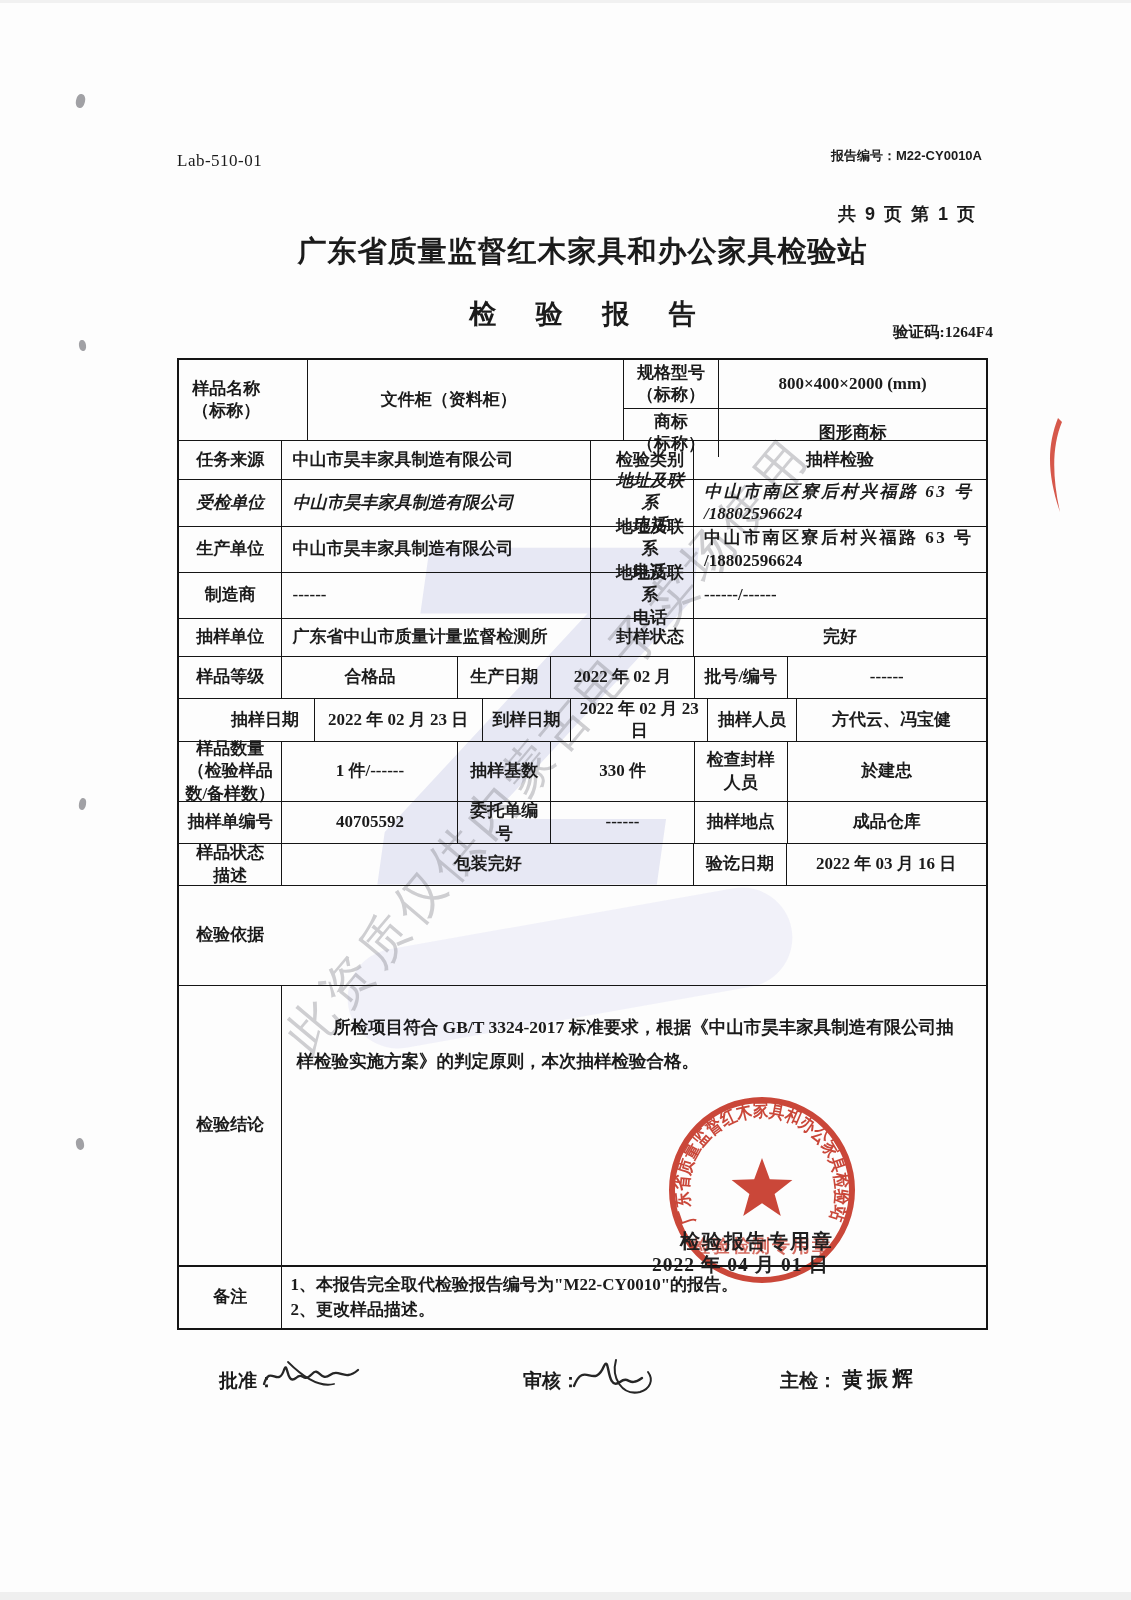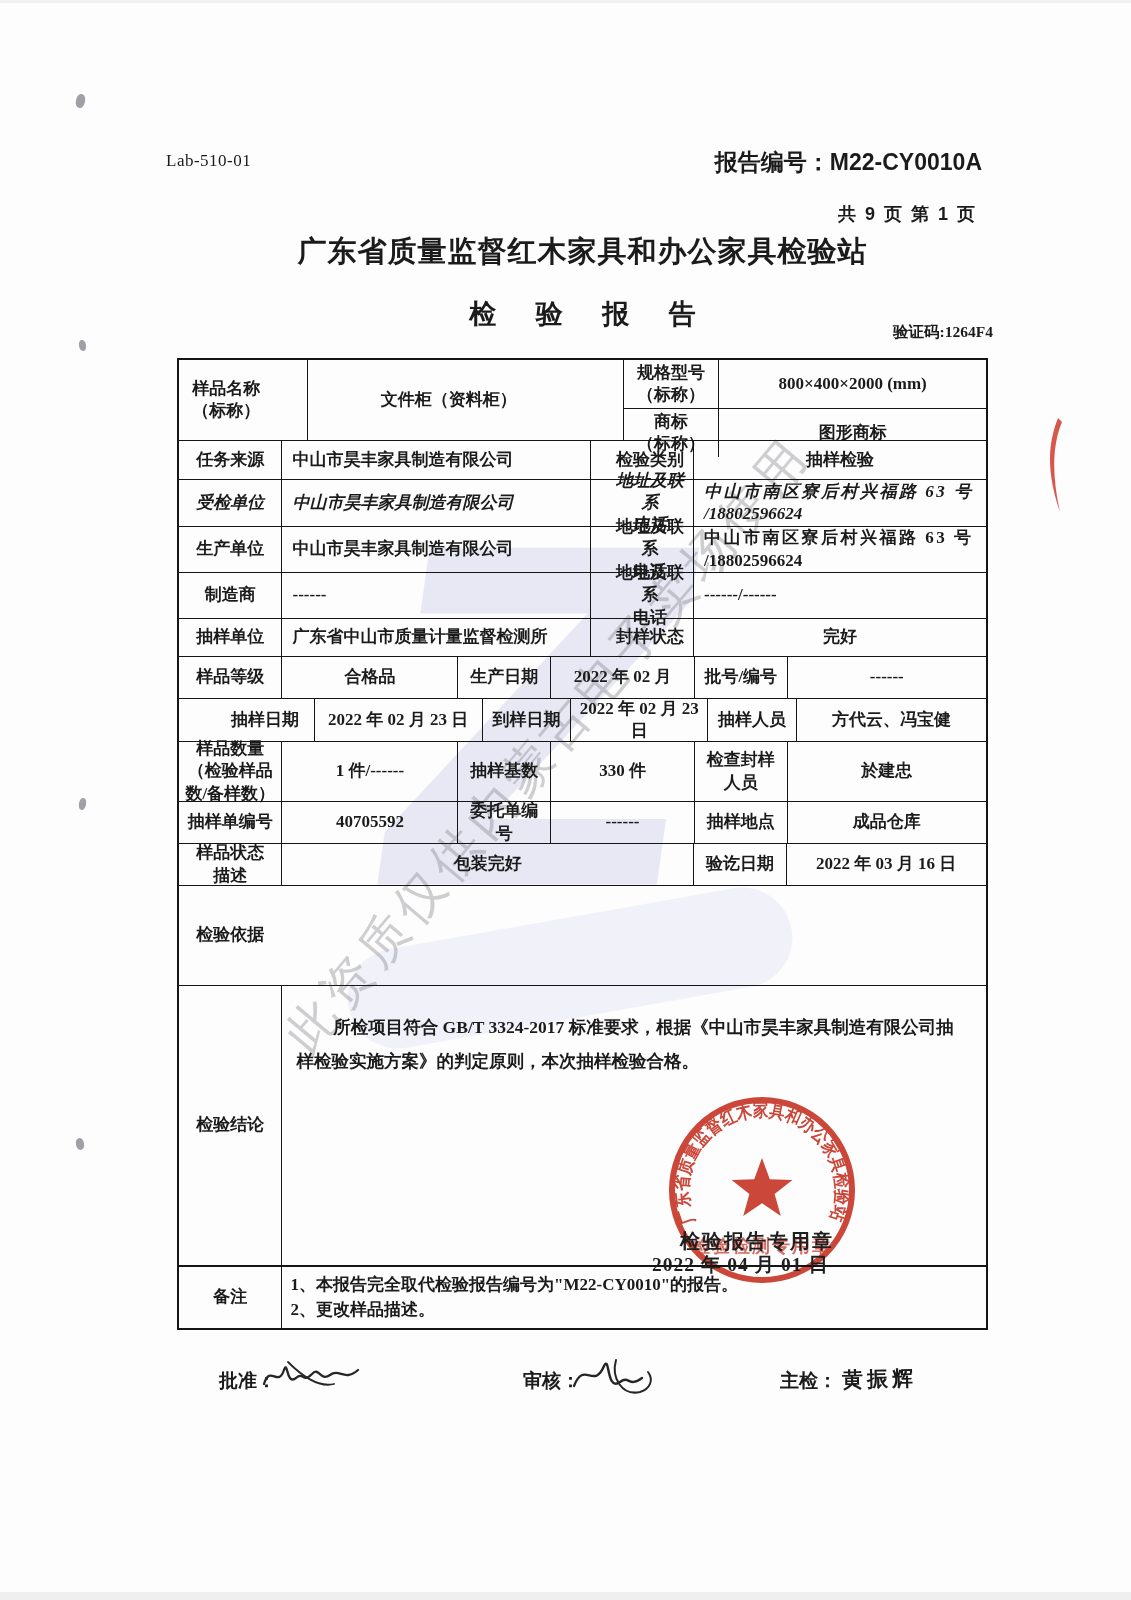--- a/index.html
+++ b/index.html
@@ -1,22 +1,22 @@
 <!DOCTYPE html>
 <html><head>
 <meta charset="utf-8">
 <style>
   html,body{margin:0;padding:0;background:#e8e8e8;}
   .page{position:relative;width:1131px;height:1600px;margin:0 auto;background:#fdfdfd;
         font-family:"Liberation Serif",serif;color:#1b1b1b;overflow:hidden;}
   .abs{position:absolute;}
 
   
-  .form-code{left:166px;top:151px;font-size:17px;letter-spacing:.5px;}
-  .report-no{right:149px;top:147px;font-size:23px;font-weight:700;font-family:"Liberation Sans",sans-serif;}
+  .form-code{left:177px;top:151px;font-size:17px;letter-spacing:.5px;}
+  .report-no{right:149px;top:147px;font-size:13px;font-weight:700;font-family:"Liberation Sans",sans-serif;}
   .pages{right:154px;top:202px;font-size:18px;font-weight:700;font-family:"Liberation Sans",sans-serif;letter-spacing:2px;}
   .org-title{left:177px;width:811px;top:232px;text-align:center;font-size:29px;font-weight:700;
              font-family:"Liberation Sans",sans-serif;letter-spacing:1px;}
   .doc-title{left:177px;width:811px;top:296px;text-align:center;font-size:27px;font-weight:700;
              font-family:"Liberation Sans",sans-serif;letter-spacing:16px;text-indent:16px;}
   .verify{right:138px;top:322px;font-size:15.5px;font-weight:600;}
 
   
   .wm-z{left:380px;top:505px;font-size:440px;line-height:1;font-weight:700;
         font-family:"DejaVu Sans",sans-serif;color:#e7e8f4;transform:skewX(-8deg) scaleY(1.05);z-index:0;}

